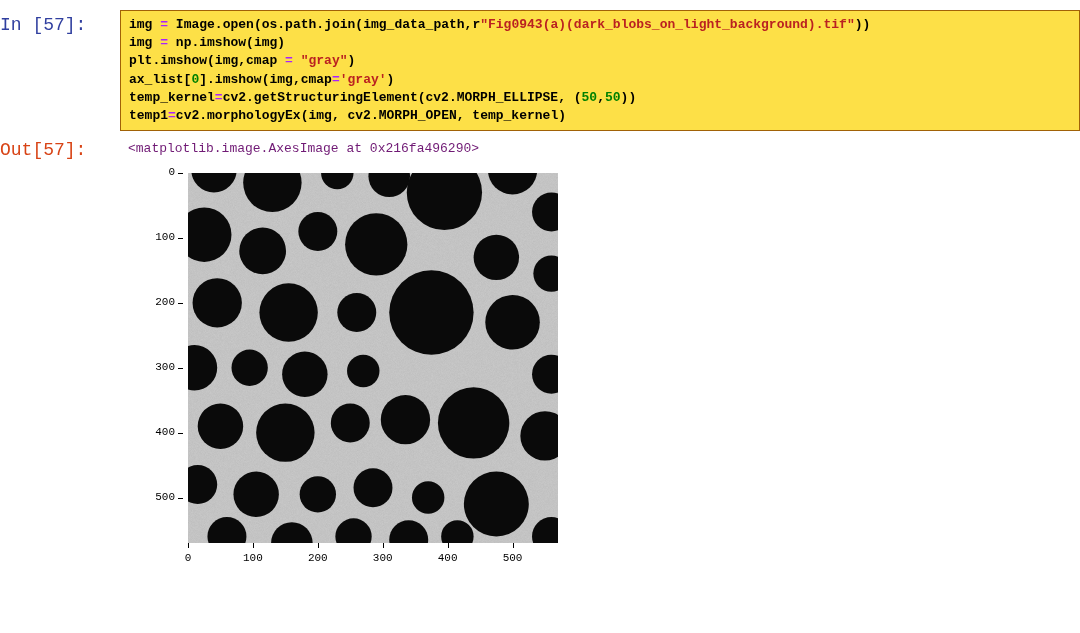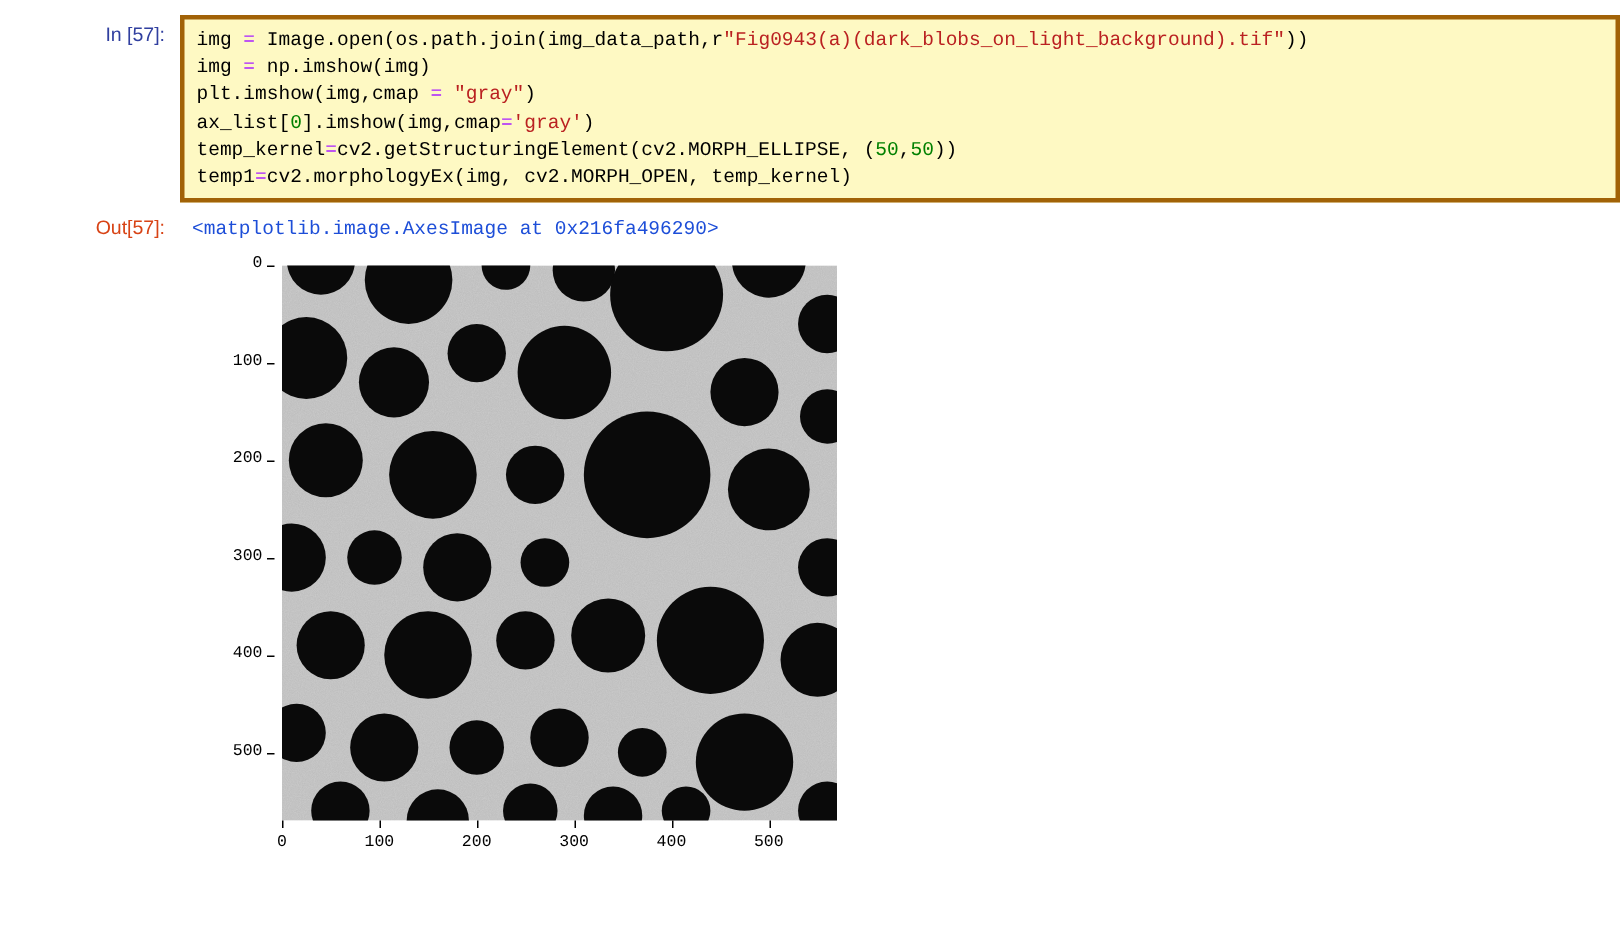--- a/index.html
+++ b/index.html
@@ -14,50 +14,51 @@
       color: #000000;
       padding: 10px 0;
     }
     .cell {
       display: flex;
       margin-bottom: 4px;
     }
     .prompt {
       width: 120px;
       min-width: 120px;
-      text-align: right;
+      text-align: left;
       padding-right: 10px;
       padding-top: 5px;
-      font-family: Liberation Sans, sans-serif;
-      font-size: 13px;
+      font-family: Liberation Mono, monospace;
+      font-size: 18px;
     }
     .prompt-in { color: #303F9F; }
     .prompt-out { color: #D84315; }
     .input-area {
       flex: 1;
-      border: 3px solid #a16207;
-      background: #fef9c3;
+      border: 1px solid #a16207;
+      background: #fde047;
       padding: 5px 8px;
       line-height: 1.4;
       overflow-x: auto;
+      font-weight: bold;
     }
     .output-area {
       flex: 1;
       padding: 5px 8px;
       line-height: 1.4;
     }
     .code-line {
       white-space: pre;
       font-family: "Consolas", "Monaco", "Courier New", monospace;
     }
     .tok-op { color: #AA22FF; }
     .tok-str { color: #BA2121; }
     .tok-num { color: #008000; }
     .output-repr {
-      color: #1d4ed8;
+      color: #701a75;
     }
     .plot-container {
       margin-top: 10px;
       position: relative;
       width: 560px;
       height: 440px;
     }
     .plot-image-area {
       position: absolute;
       left: 60px;

